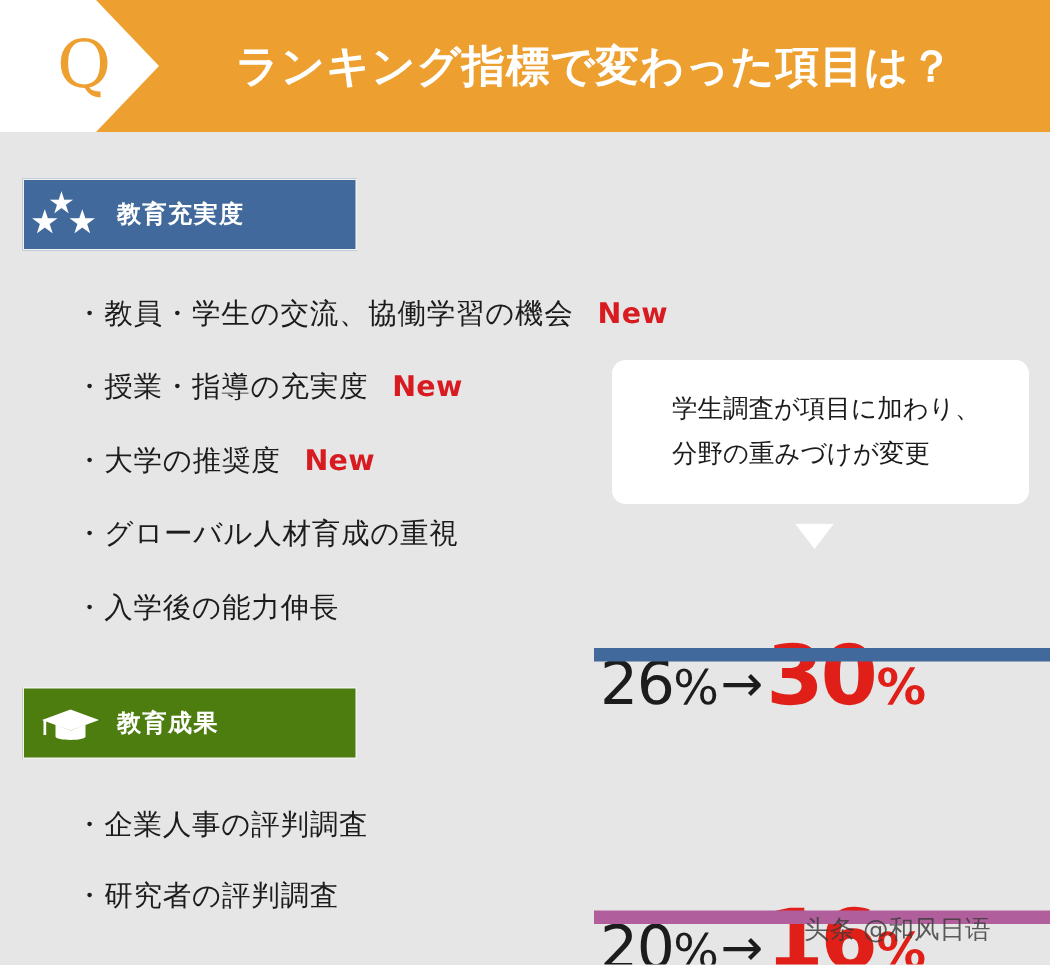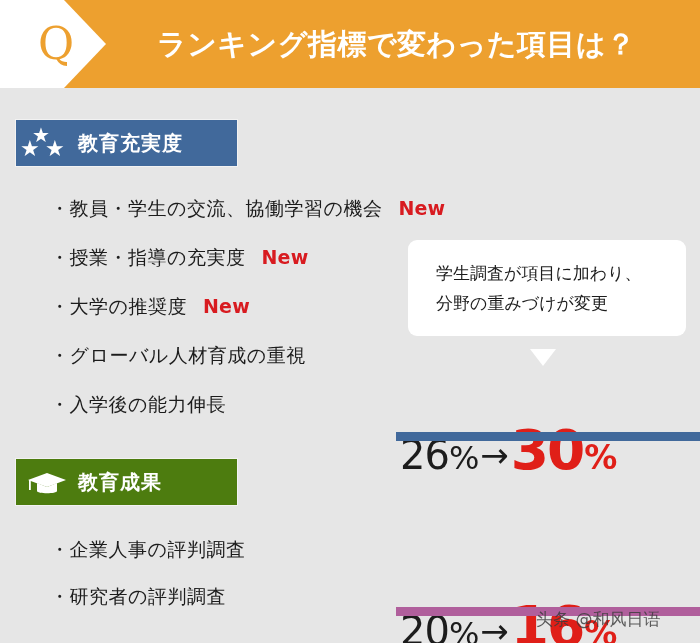--- a/index.html
+++ b/index.html
@@ -89,21 +89,21 @@
     background: #4d7c0f;
   }
   .banner-icon {
     width: 62px;
     height: 48px;
     position: relative;
     flex: none;
   }
   .banner-label {
     color: #ffffff;
-    font-size: 20px;
+    font-size: 16px;
     font-weight: 700;
     letter-spacing: 1px;
     white-space: nowrap;
   }
 
   
   .star {
     position: absolute;
     color: #ffffff;
     line-height: 1;
@@ -150,21 +150,21 @@
     width: 278px;
     background: #ffffff;
     border-radius: 9px;
     padding: 18px 0 18px 0;
     box-sizing: border-box;
   }
   .callout-line {
     color: #1c1c1c;
     font-size: 17px;
     line-height: 30px;
-    padding-left: 28px;
+    padding-left: 40px;
     white-space: nowrap;
   }
   .callout-tail {
     position: absolute;
     left: 530px; top: 349px;
     width: 26px;
     height: 17px;
     background: #ffffff;
     clip-path: polygon(0 0, 100% 0, 50% 100%);
   }

